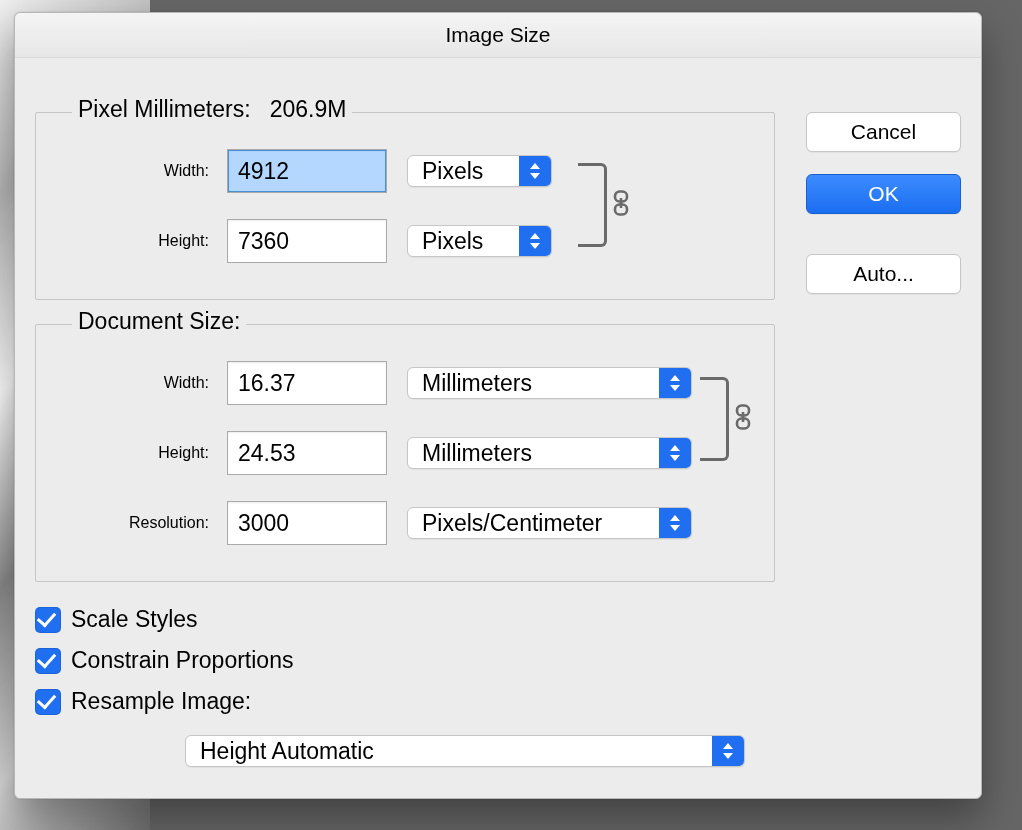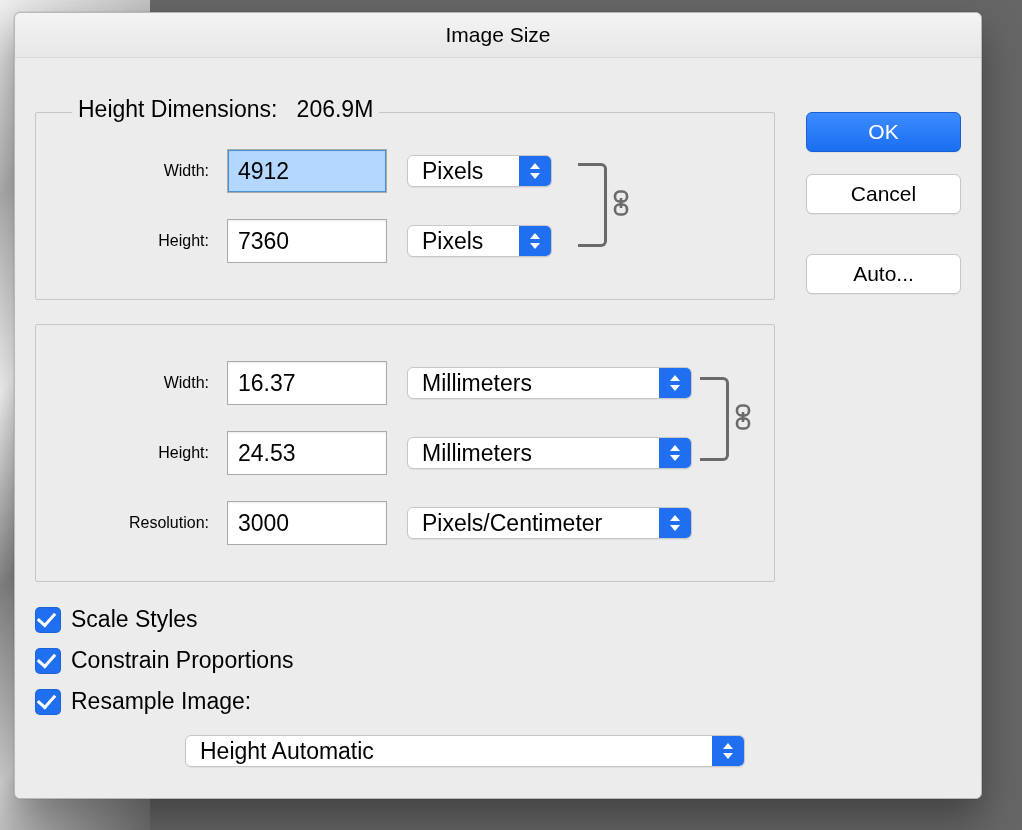--- a/index.html
+++ b/index.html
@@ -239,30 +239,30 @@
 </div>
 
 <div class="dialog">
   <div class="titlebar">
     <span>Image Size</span>
   </div>
 
   <div class="content">
 
     <div class="side-col">
+      <button class="btn">Cancel</button>
       <button class="btn primary">OK</button>
-      <button class="btn">Cancel</button>
       <button class="btn" style="margin-top:18px">Auto...</button>
     </div>
 
     <div class="main-col">
 
       <div class="group" style="height:130px;">
         <div class="group-legend">
-          <span>Height Dimensions:</span>
+          <span>Pixel Millimeters:</span>
           &nbsp;
           <span>206.9M</span>
         </div>
 
         <div class="row">
           <div class="row-label">Width:</div>
           <input class="num-input selected" value="4912" style="">
           <div class="mac-select">
             <span class="text">Pixels</span>
             <span class="stepper">
@@ -290,20 +290,21 @@
             <g fill="none" stroke="#6a6a6a" stroke-width="2.6">
               <rect x="4" y="1.5" width="12" height="10" rx="4.5"></rect>
               <rect x="4" y="14.5" width="12" height="10" rx="4.5"></rect>
               <line x1="10" y1="8" x2="10" y2="18"></line>
             </g>
           </svg>
         </div>
       </div>
 
       <div class="group" style="height:200px;">
+        <div class="group-legend">Document Size:</div>
 
         <div class="row">
           <div class="row-label">Width:</div>
           <input class="num-input" value="16.37" style="">
           <div class="mac-select select-w-doc">
             <span class="text">Millimeters</span>
             <span class="stepper">
               <span class="caret-up"></span>
                 <span class="caret-down"></span>
             </span>

